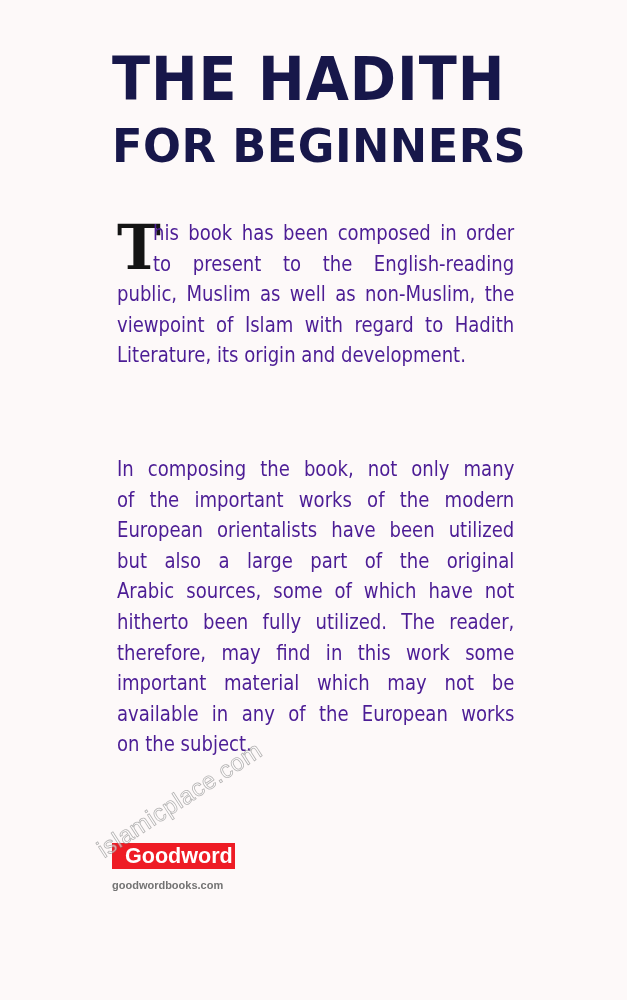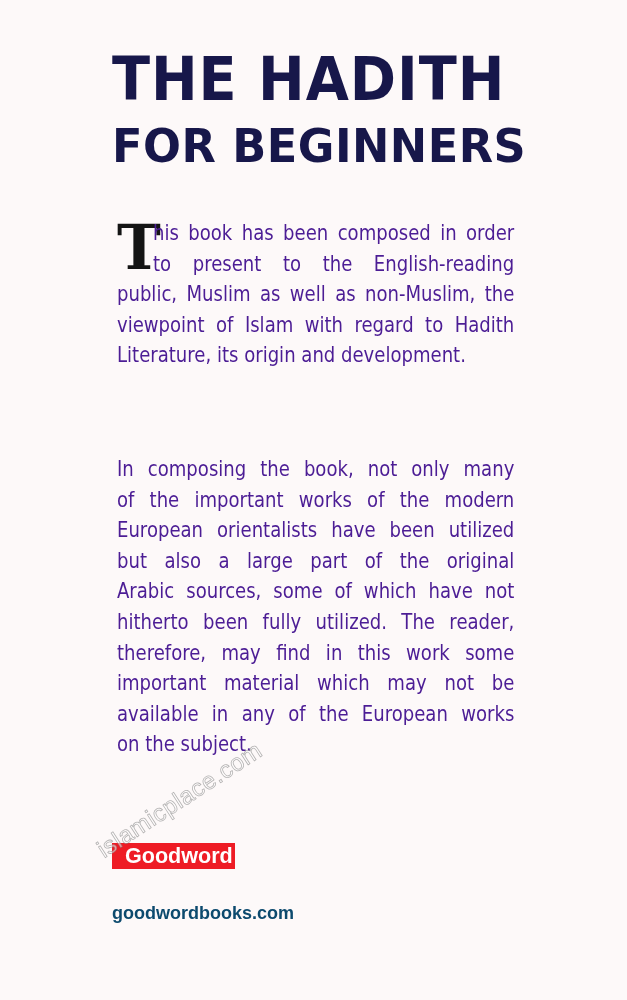--- a/index.html
+++ b/index.html
@@ -122,25 +122,25 @@
       text-align: right;
     }
     .logo span {
       display: inline-block;
       transform: scaleX(0.98);
       transform-origin: left center;
     }
     .website {
       position: absolute;
       left: 112px;
-      top: 904px;
-      color: #0c4a6e;
+      top: 876px;
+      color: #737373;
       font-family: "Liberation Sans", sans-serif;
       font-weight: bold;
-      font-size: 18px;
+      font-size: 11px;
       line-height: 18px;
       white-space: nowrap;
     }
     .watermark {
       position: absolute;
       left: 92px;
       top: 840px;
       color: rgba(255,255,255,0.55);
       -webkit-text-stroke: 0.8px rgba(120,120,120,0.55);
       font-family: "Liberation Sans", sans-serif;

